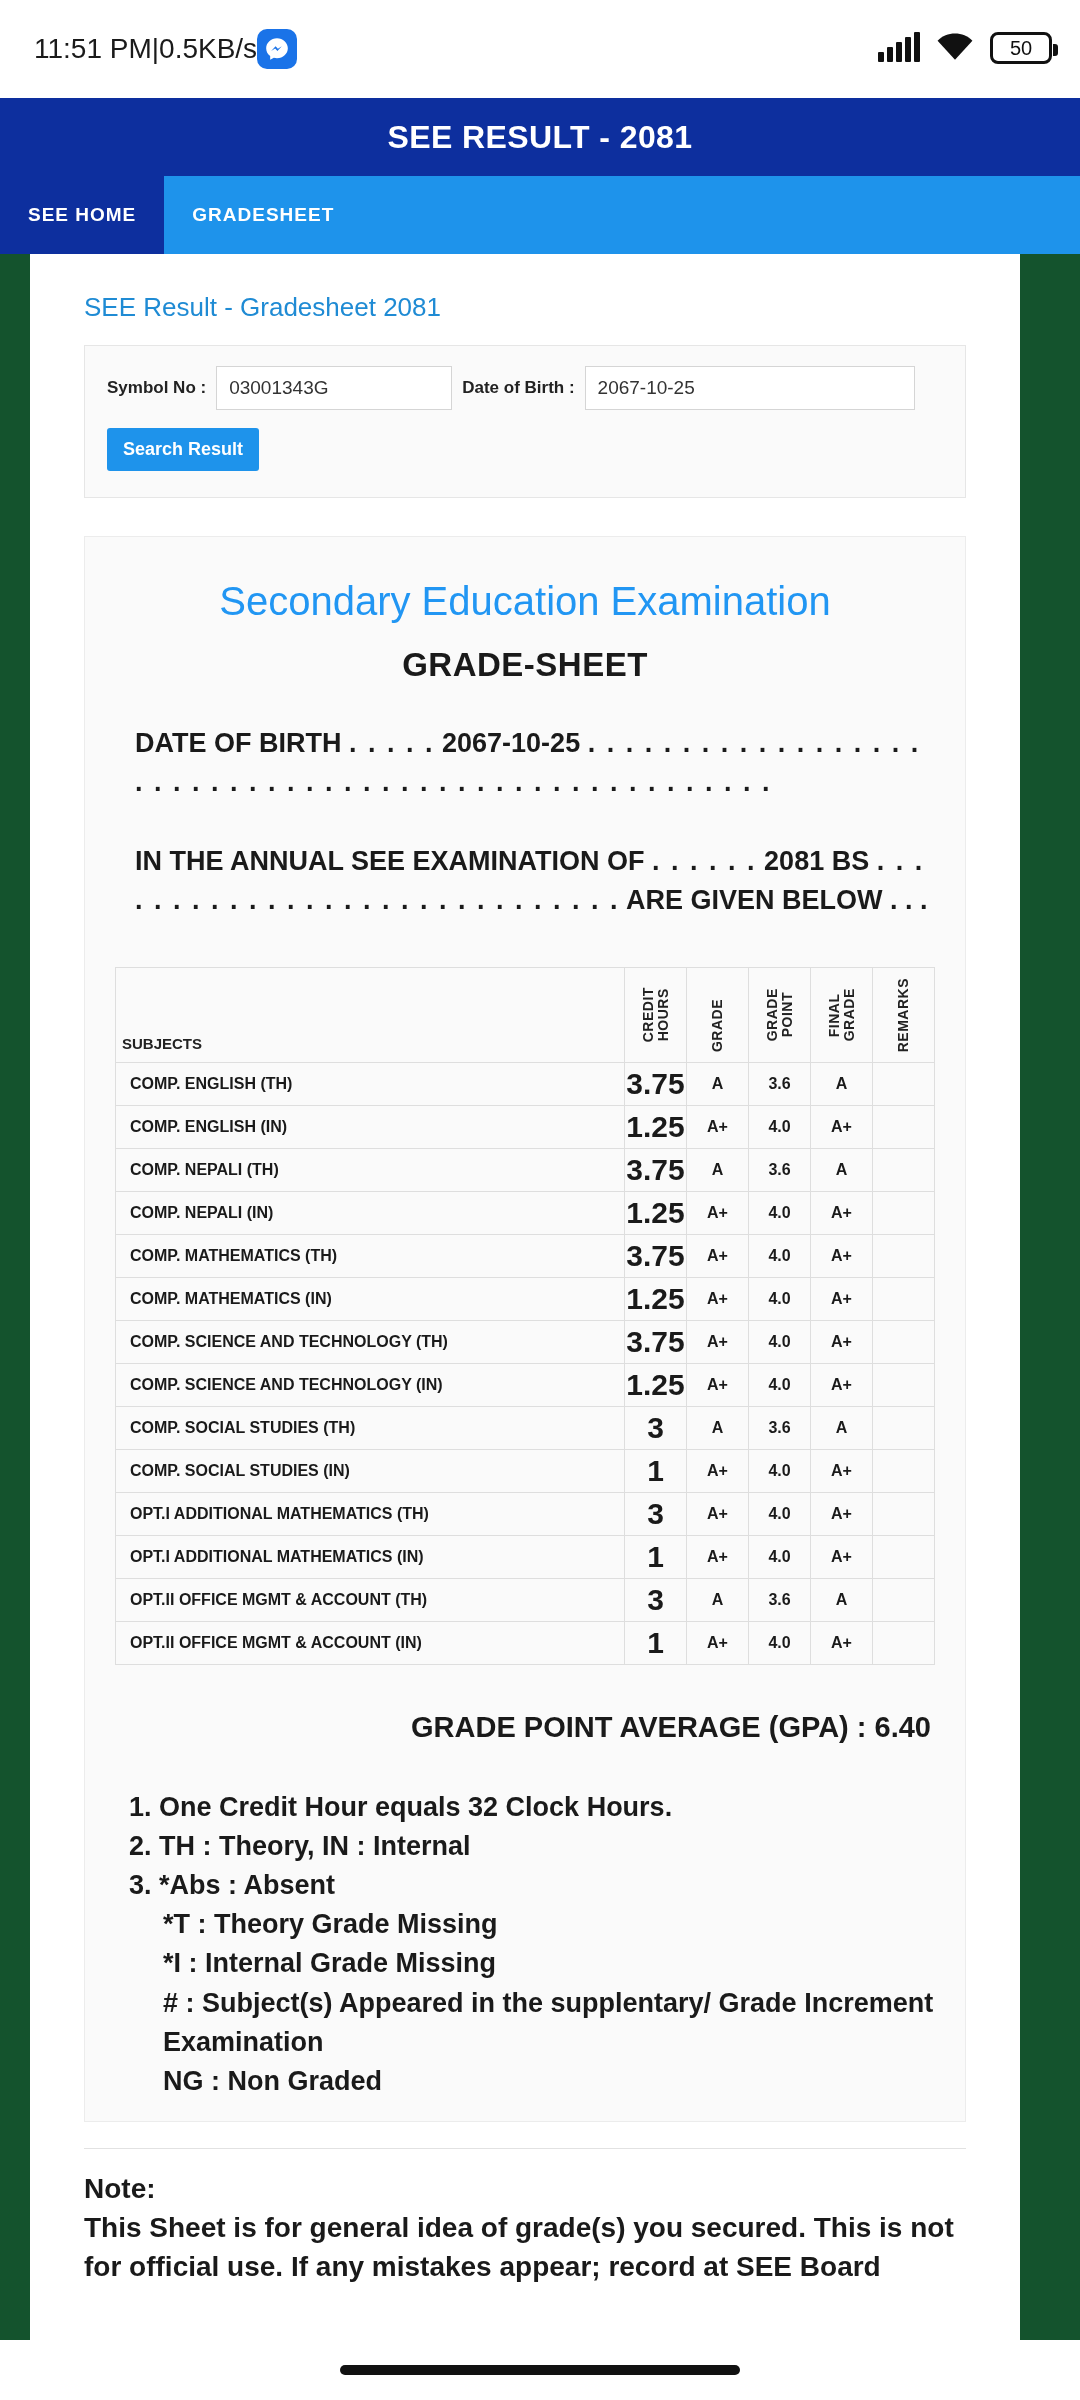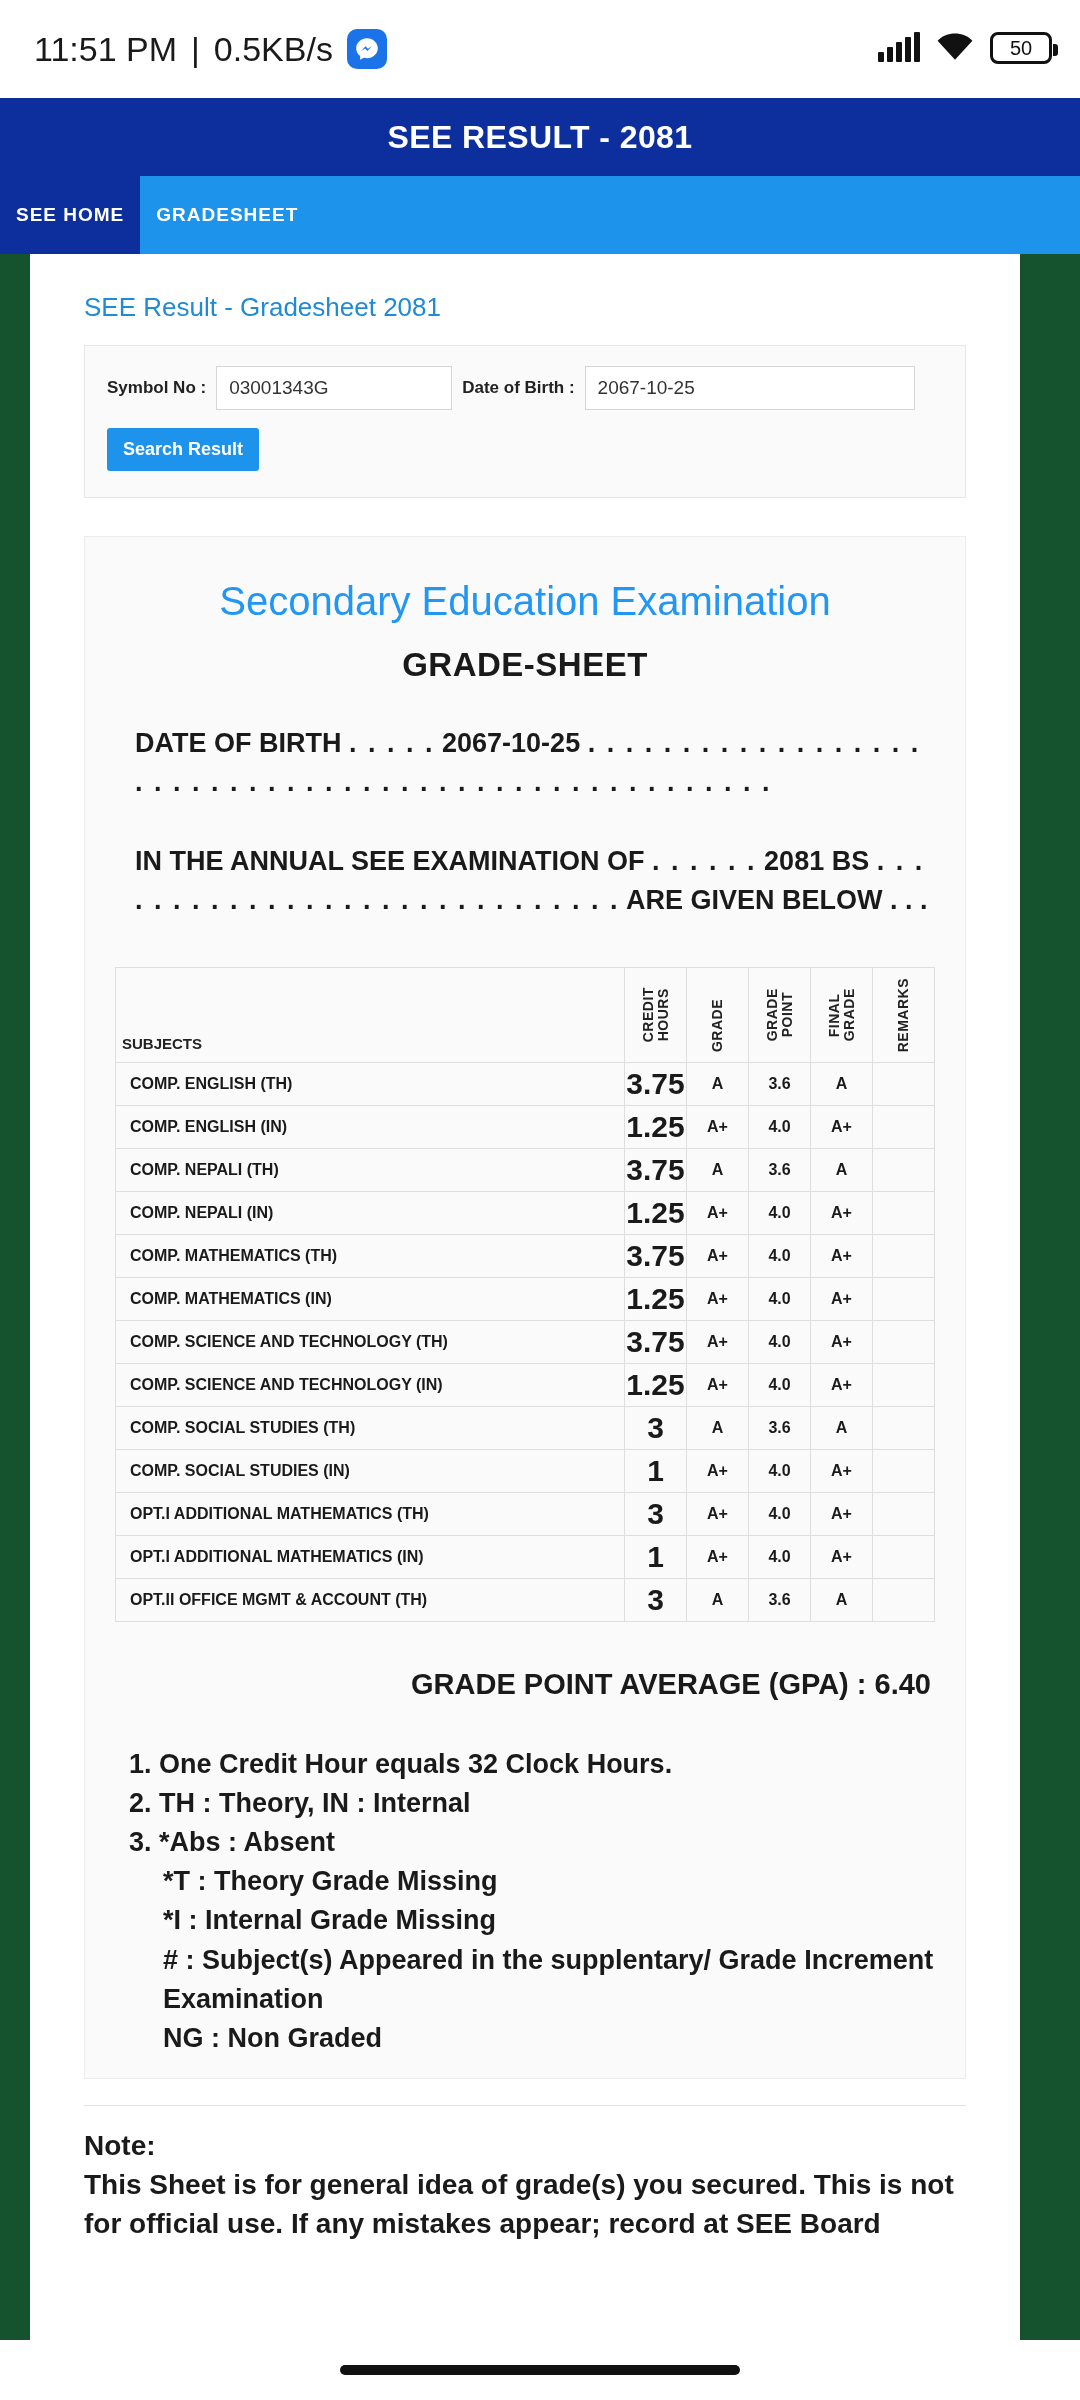--- a/index.html
+++ b/index.html
@@ -16,22 +16,21 @@
     height: 98px;
     background: #ffffff;
     display: flex;
     align-items: center;
     justify-content: space-between;
     padding: 0 28px 0 34px;
   }
   .status-left {
     display: flex;
     align-items: center;
-    gap: 14px;
-    font-size: 34px;
+    font-size: 28px;
     color: #1a1a1a;
     font-weight: 400;
   }
   .status-app-badge {
     width: 40px; height: 40px;
     border-radius: 10px;
     background: #1a73e8;
     display: flex; align-items: center; justify-content: center;
     color: #fff; font-size: 22px; font-weight: bold;
   }
@@ -78,21 +77,21 @@
   }
   .tabbar {
     background: #1e93eb;
     height: 78px;
     display: flex;
     align-items: stretch;
     width: 1032px;
   }
   .tab {
     display: flex; align-items: center; justify-content: center;
-    padding: 0 16px;
+    padding: 0 28px;
     color: #ffffff;
     font-size: 19px;
     font-weight: bold;
     letter-spacing: 1px;
   }
   .tab.active { background: #0d2f9e; }
   .tab-strip-wrap { position: relative; }
   .tab-right-fill {
     position: absolute; right: 0; top: 0;
     width: 48px; height: 78px;
@@ -490,20 +489,28 @@
               <td class="rem"></td>
             </tr>
             <tr>
               <td class="subj">OPT.II OFFICE MGMT &amp; ACCOUNT (TH)</td>
               <td class="ch">3</td>
               <td class="sm">A</td>
               <td class="sm">3.6</td>
               <td class="sm">A</td>
               <td class="rem"></td>
             </tr>
+            <tr>
+              <td class="subj">OPT.II OFFICE MGMT &amp; ACCOUNT (IN)</td>
+              <td class="ch">1</td>
+              <td class="sm">A+</td>
+              <td class="sm">4.0</td>
+              <td class="sm">A+</td>
+              <td class="rem"></td>
+            </tr>
           </tbody>
       </table>
 
       <div class="gpa">
         <span>GRADE POINT AVERAGE (GPA) :</span>
         <span>6.40</span>
       </div>
 
       <div class="notes">
         <div class="hang">1. One Credit Hour equals 32 Clock Hours.</div>

